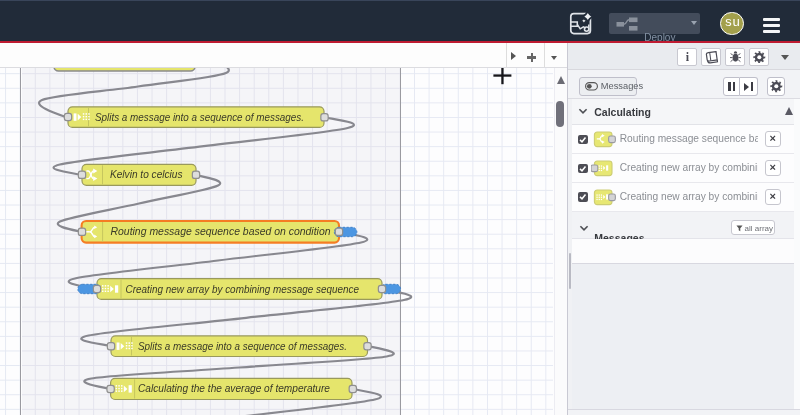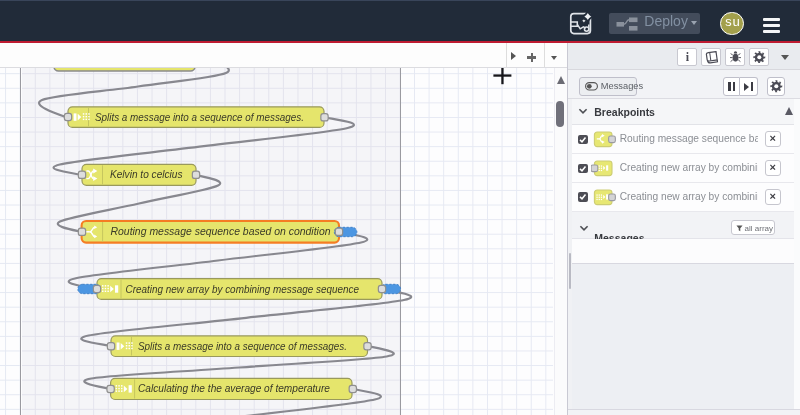--- a/index.html
+++ b/index.html
@@ -140,21 +140,21 @@
 <path d="M 21.8,3.9 Q 23.2,8.1 27.4,9.5 Q 23.2,10.9 21.8,15.1 Q 20.4,10.9 16.2,9.5 Q 20.4,8.1 21.8,3.9 Z" fill="#eef1f4" stroke="#212b39" stroke-width="1.8"></path>
 <path d="M 17.9,11.0 Q 18.5,13.3 20.8,13.9 Q 18.5,14.5 17.9,16.8 Q 17.3,14.5 15.0,13.9 Q 17.3,13.3 17.9,11.0 Z" fill="#eef1f4" stroke="#212b39" stroke-width="1.1"></path>
 </svg>
       <div class="abs" style="left:608.8px;top:12px;width:91.6px;height:21px;background:#434c5b;border-radius:2px">
         <svg class="abs" style="left:7px;top:3.5px" width="24" height="14" viewBox="0 0 24 14">
 <rect x="0.5" y="5" width="7.5" height="4.6" fill="#8a919c"></rect>
           <rect x="13" y="0.5" width="8.5" height="4.6" fill="#8a919c"></rect>
 <rect x="13" y="9" width="8.5" height="4.6" fill="#8a919c"></rect>
           <path d="M 8,7.3 C 11,7.3 10,2.8 13,2.8" stroke="#8a919c" stroke-width="1.4" fill="none"></path>
 </svg>
-        <div class="abs" style="left:35.5px;top:0;font-size:14px;color:#8290a2">Deploy</div>
+        <div class="abs" style="left:35.5px;top:19px;font-size:10px;color:#8290a2">Deploy</div>
         <div class="abs" style="left:82px;top:8.4px;width:0;height:0;border-top:4.8px solid #9aa3b0;border-left:3.9px solid transparent;border-right:3.9px solid transparent"></div>
       </div>
       <div class="abs" style="left:720.4px;top:10.7px;width:23.8px;height:23.8px;border-radius:50%;background:#a3a04c;border:1.7px solid #fff;color:#fff;text-align:center;font-family:Liberation Mono, monospace;font-size:13px;line-height:20px">su</div>
       <div class="abs" style="left:762.7px;top:16.9px;width:17.3px;height:3.2px;background:#f4f5f6;border-radius:1px"></div>
       <div class="abs" style="left:762.7px;top:22.75px;width:17.3px;height:3.2px;background:#f4f5f6;border-radius:1px"></div>
       <div class="abs" style="left:762.7px;top:28.6px;width:17.3px;height:3.2px;background:#f4f5f6;border-radius:1px"></div>
     </div>
     <div class="abs" style="left:0;top:41px;width:800px;height:2.4px;background:#bf1b32;z-index:6"></div>
     <div class="abs" style="left:567.4px;top:43.4px;width:232.6px;height:371.6px;background:#edeff2;border-left:1.2px solid #c9c9d3;z-index:5">
       <div class="abs" style="left:0;top:0;width:232.6px;height:26.8px;background:#e9ebef;border-bottom:1px solid #d8d8dd"></div>
@@ -206,21 +206,21 @@
       </div>
       <div class="abs" style="left:198.6px;top:33.7px;width:18.5px;height:18.5px;background:#fff;border:1px solid #bfbfca;border-radius:3px"></div>
       <svg class="abs" style="left:201.7px;top:36.8px" width="12.6" height="12.6" viewBox="0 0 12.6 12.6">
         <path d="M 5.24,0.35 L 7.36,0.35 L 7.45,1.91 L 9.24,2.85 L 9.76,1.34 L 11.26,2.84 L 10.22,4.01 L 10.82,5.94 L 12.25,5.24 L 12.25,7.36 L 10.69,7.45 L 9.75,9.24 L 11.26,9.76 L 9.76,11.26 L 8.59,10.22 L 6.66,10.82 L 7.36,12.25 L 5.24,12.25 L 5.15,10.69 L 3.36,9.75 L 2.84,11.26 L 1.34,9.76 L 2.38,8.59 L 1.78,6.66 L 0.35,7.36 L 0.35,5.24 L 1.91,5.15 L 2.85,3.36 L 1.34,2.84 L 2.84,1.34 L 4.01,2.38 L 5.94,1.78 Z" fill="#4b4b55"></path>
         <circle cx="6.3" cy="6.3" r="2.02" fill="#fff"></circle>
       </svg>
       <div class="abs" style="left:3.2px;top:55.2px;width:229.4px;height:26.3px;background:#f5f6f8;border-bottom:1px solid #e2e3e8"></div>
       <svg class="abs" style="left:10.0px;top:64.6px" width="10" height="7" viewBox="0 0 10 7">
 <path d="M 1.4,1.2 L 5,4.9 L 8.6,1.2" fill="none" stroke="#4e5055" stroke-width="1.6"></path>
       </svg>
-      <div class="abs" style="left:25.9px;top:62.4px;font-size:10.5px;font-weight:bold;color:#383a3f">Breakpoints</div>
+      <div class="abs" style="left:25.9px;top:62.4px;font-size:10.5px;font-weight:bold;color:#383a3f">Calculating</div>
       <div class="abs" style="left:216.7px;top:63.3px;width:0;height:0;border-bottom:8.3px solid #5a5a64;border-left:4.9px solid transparent;border-right:4.9px solid transparent"></div>
       <div class="abs" style="left:3.2px;top:81.5px;width:229.4px;height:28.9px;background:#fdfdfe;border-bottom:1px solid #e8e8ed"></div>
       <div class="abs" style="left:10.1px;top:91.2px;width:9.4px;height:9.4px;background:#4d4d55;border-radius:2px"></div>
       <svg class="abs" style="left:10.1px;top:91.2px" width="9.4" height="9.4" viewBox="0 0 9.4 9.4">
         <path d="M 2,4.9 L 4,6.8 L 7.5,2.6" fill="none" stroke="#fff" stroke-width="1.5"></path>
       </svg>
       <svg class="abs" style="left:22.9px;top:86.5px" width="29" height="19" viewBox="-3.4 -2 29 19">
         <rect x="0" y="0" width="17.6" height="14.6" rx="2.8" fill="#e7e773" stroke="#cdcd74" stroke-width="1.1"></rect>
         <g stroke="#fff" stroke-width="1.3" fill="none">
           <path d="M 2.4,6.9 L 4.8,6.9"></path>

